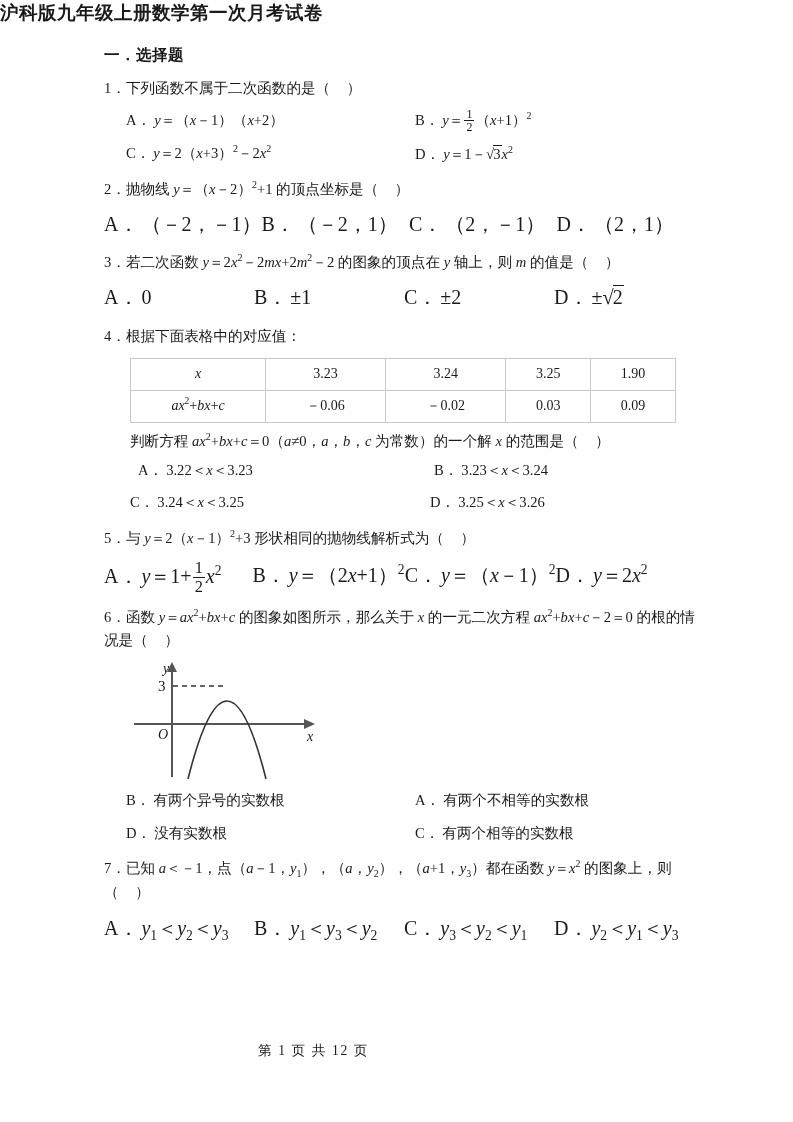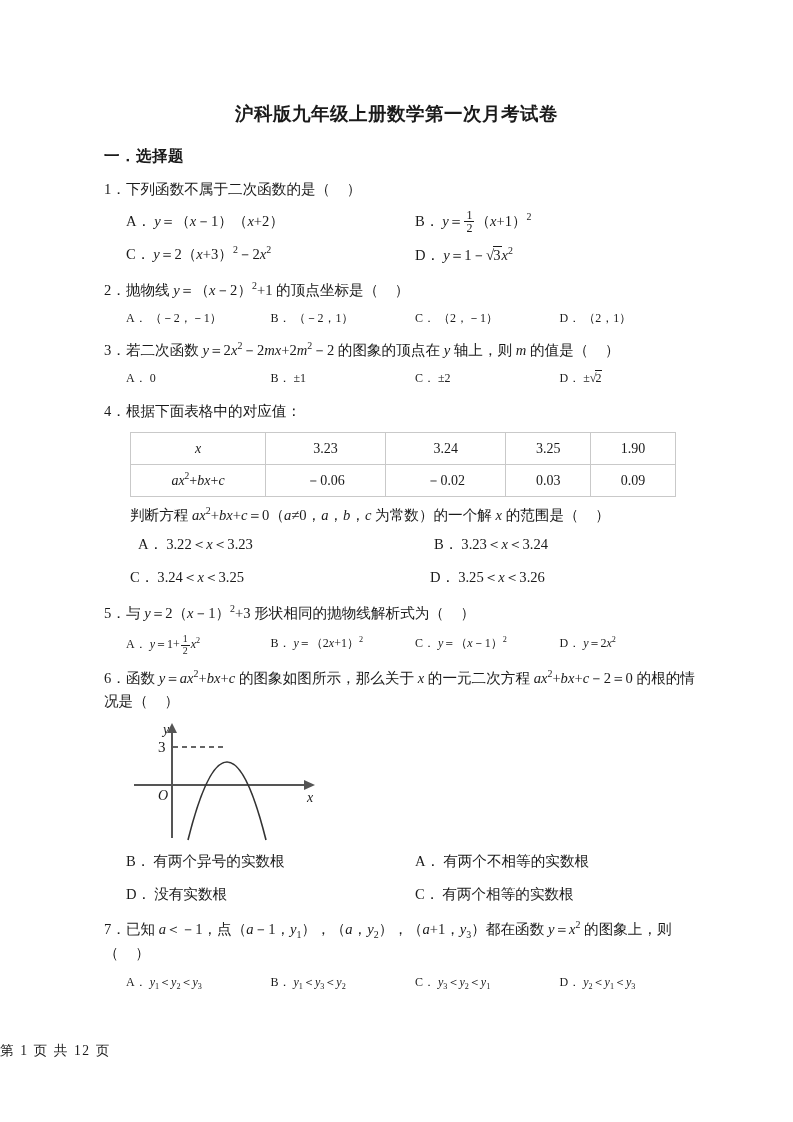--- a/index.html
+++ b/index.html
@@ -16,25 +16,24 @@
     overflow: hidden;
   }
   .page {
     position: absolute;
     left: 0; top: 0;
     width: 793px;
     height: 1122px;
     padding: 0;
   }
   .doc-title {
-    text-align: center;
+    text-align: left;
     font-size: 18.5px;
     font-weight: bold;
     margin: 0;
-    padding-top: 101px;
     letter-spacing: 0.5px;
   }
   .section-head {
     font-size: 15.5px;
     font-weight: bold;
     margin: 20px 0 0 104px;
     letter-spacing: 0.5px;
   }
   .q {
     margin: 0 0 0 104px;
@@ -54,22 +53,21 @@
     line-height: 1.75;
   }
   .opts-row.two > .opt { width: 50%; }
   .opt { white-space: nowrap; }
   .opt-lbl { margin-right: 3px; }
 
   
   .opts-4 {
     display: flex;
     margin-top: 6px;
-    margin-left: 22px;
-    font-size: 12px;
+    font-size: 20px;
   }
   .opts-4 > .opt { flex: 1 1 0; }
 
   i.v { font-style: italic; }
   .sup { font-size: 0.68em; vertical-align: super; line-height: 0; }
   .sub { font-size: 0.68em; vertical-align: sub; line-height: 0; }
 
   
   .frac {
     display: inline-block;
@@ -120,20 +118,21 @@
     height: 122px;
     position: relative;
   }
   .fig svg { display: block; }
 
   .footer {
     position: absolute;
     left: 0;
     top: 1042px;
     width: 627px;
+    text-align: center;
     font-size: 13.6px;
     letter-spacing: 1.6px;
   }
   .paren-gap { letter-spacing: 0.5px; }
 </style>
 </head>
 <body>
 
 <div class="page">
 

